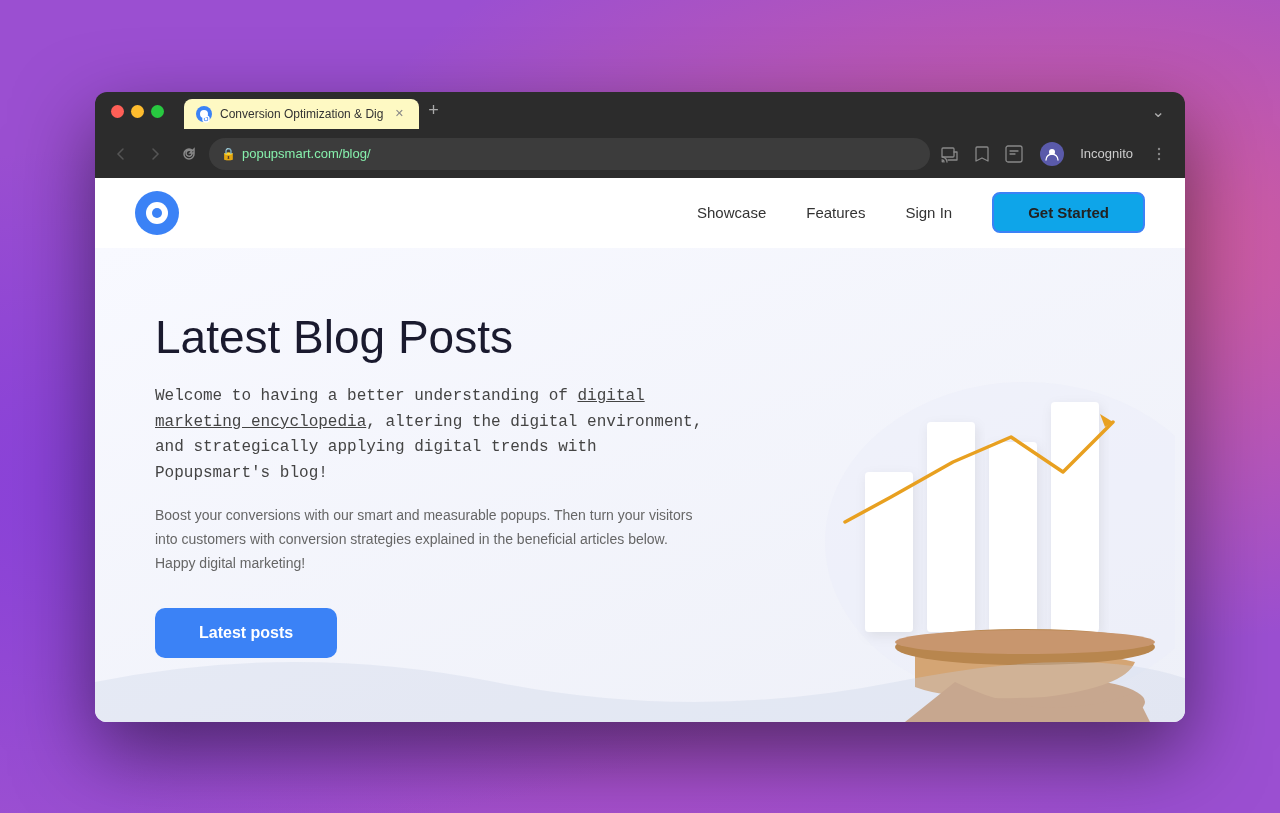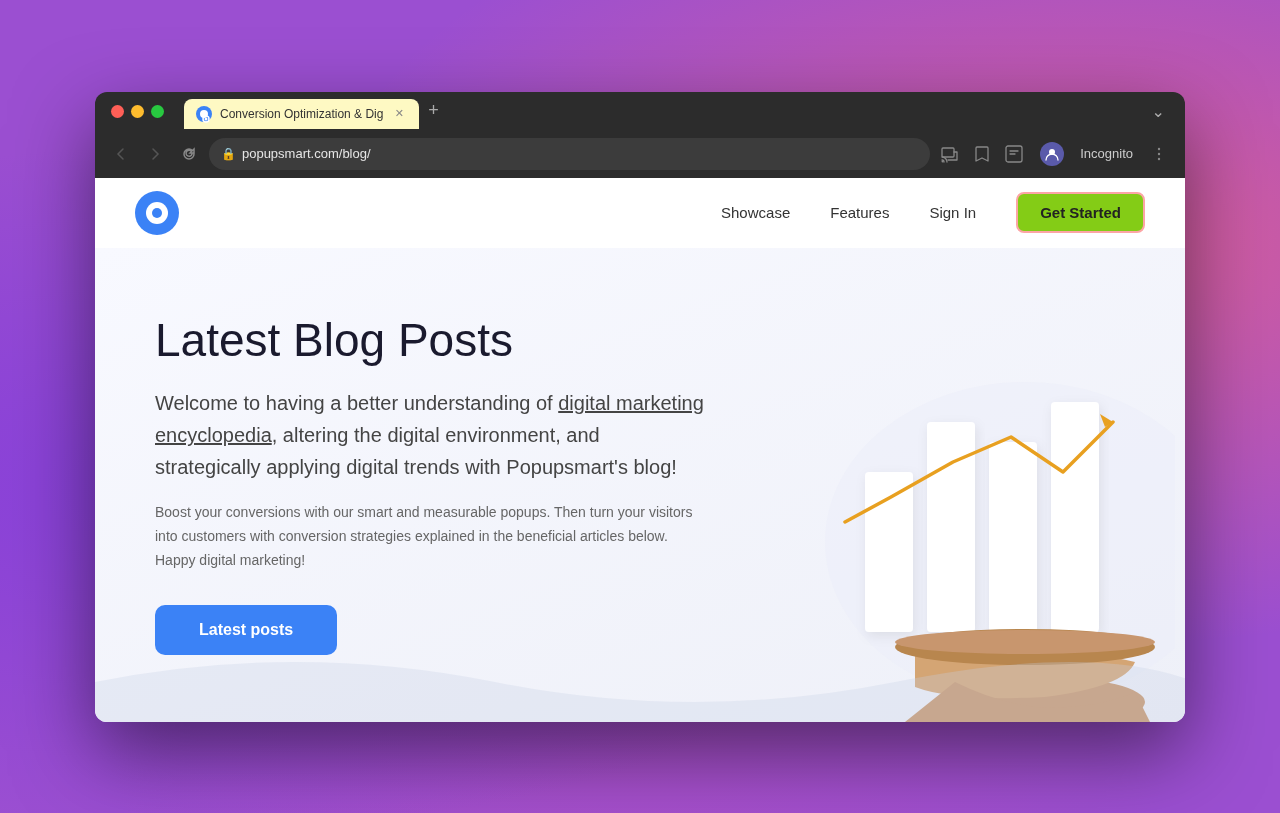--- a/index.html
+++ b/index.html
@@ -176,21 +176,21 @@
       border-radius: 20px;
       display: flex;
       align-items: center;
       padding: 4px 12px;
       gap: 6px;
       height: 32px;
     }
 
     .url-text {
       font-size: 13px;
-      color: #e5e5e5;
+      color: #86efac;
       flex: 1;
     }
 
     .toolbar-right {
       display: flex;
       align-items: center;
       gap: 4px;
     }
 
     .toolbar-btn {
@@ -288,28 +288,28 @@
     }
 
     .site-nav-link {
       font-size: 15px;
       color: #333;
       cursor: pointer;
       text-decoration: none;
     }
 
     .site-nav-cta {
-      border: 2px solid #fca5a5;
+      border: 2px solid #3b82f6;
       border-radius: 8px;
-      padding: 10px 22px;
+      padding: 10px 34px;
       font-size: 15px;
       font-weight: 600;
       color: #222;
       cursor: pointer;
-      background: #84cc16;
+      background: #0ea5e9;
     }
 
     
     .hero-section {
       flex: 1;
       display: flex;
       align-items: stretch;
       background: linear-gradient(160deg, #f8f9ff 0%, #eef0f8 100%);
       position: relative;
       overflow: hidden;
@@ -327,24 +327,25 @@
 
     .hero-title {
       font-size: 46px;
       font-weight: 400;
       color: #1a1a2e;
       line-height: 1.15;
       margin-bottom: 20px;
     }
 
     .hero-subtitle {
-      font-size: 20px;
+      font-size: 16px;
       color: #444;
       line-height: 1.6;
       margin-bottom: 18px;
+      font-family: Liberation Mono, monospace;
     }
 
     .hero-subtitle a {
       color: #444;
       text-decoration: underline;
     }
 
     .hero-description {
       font-size: 14px;
       color: #666;

